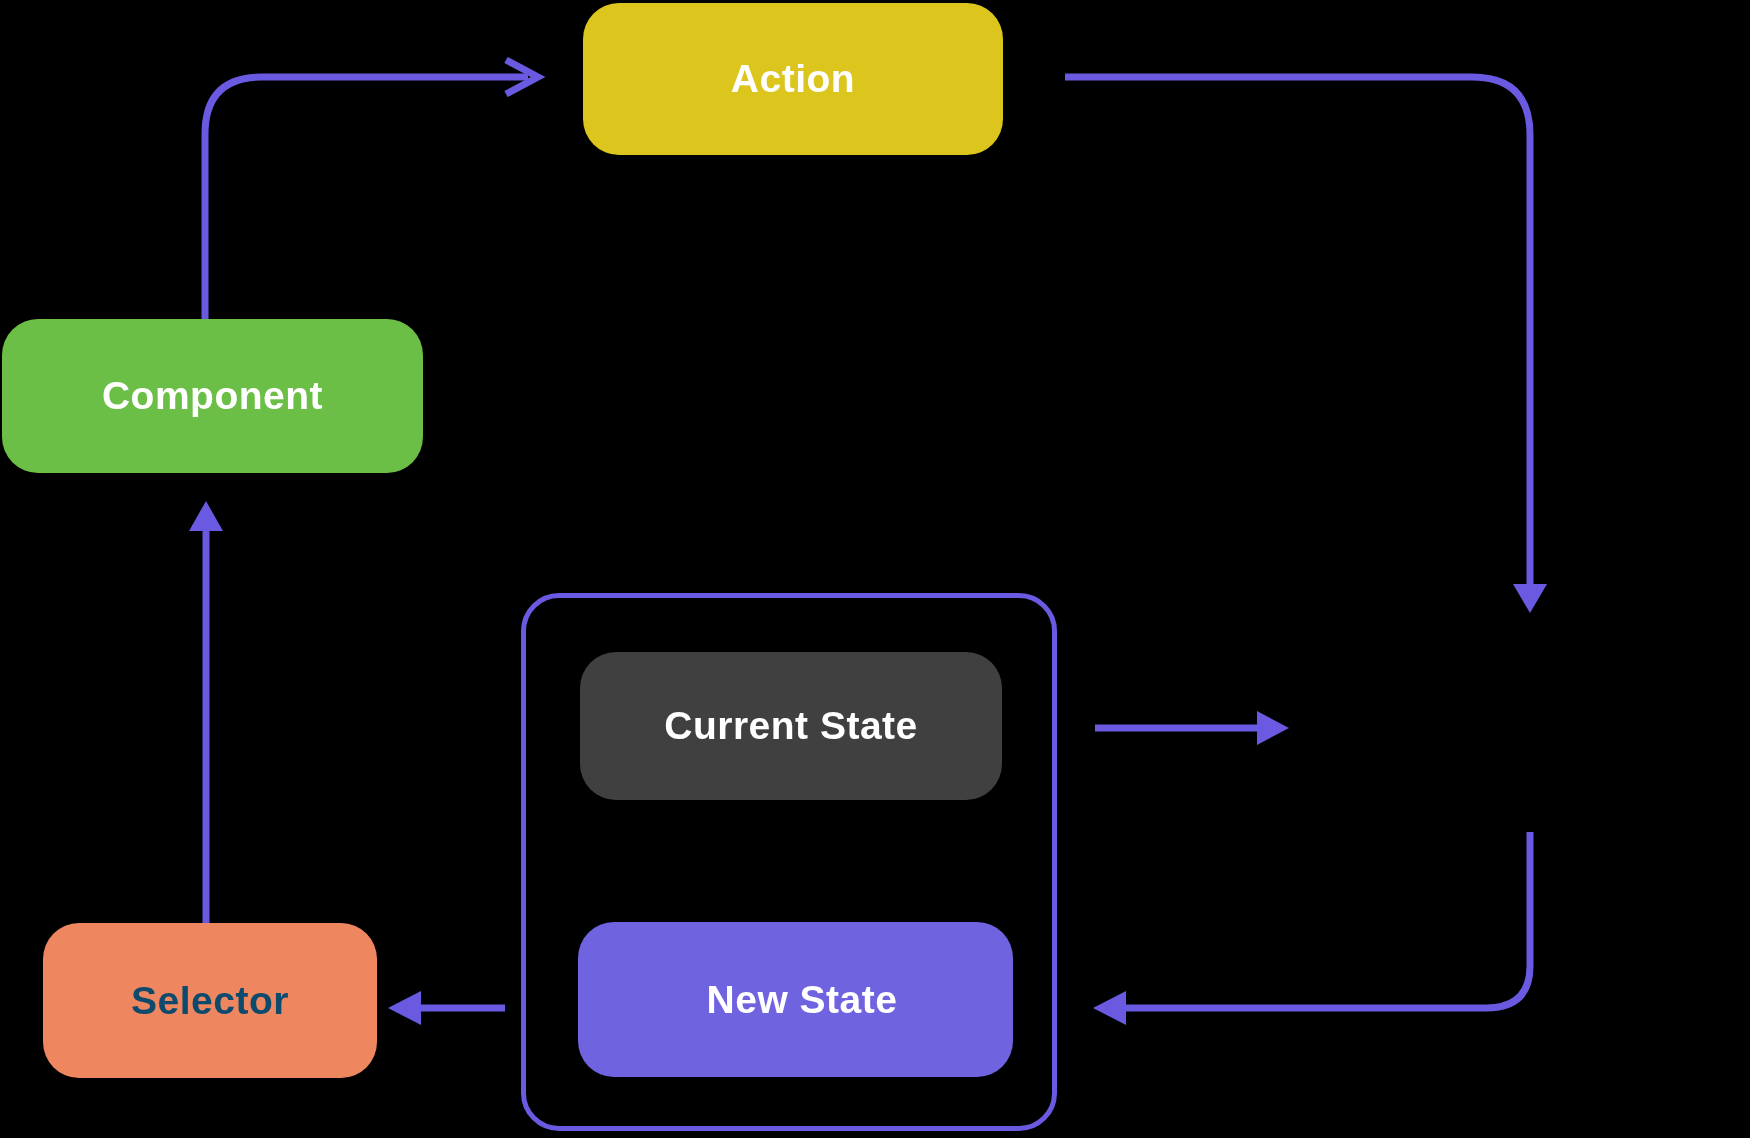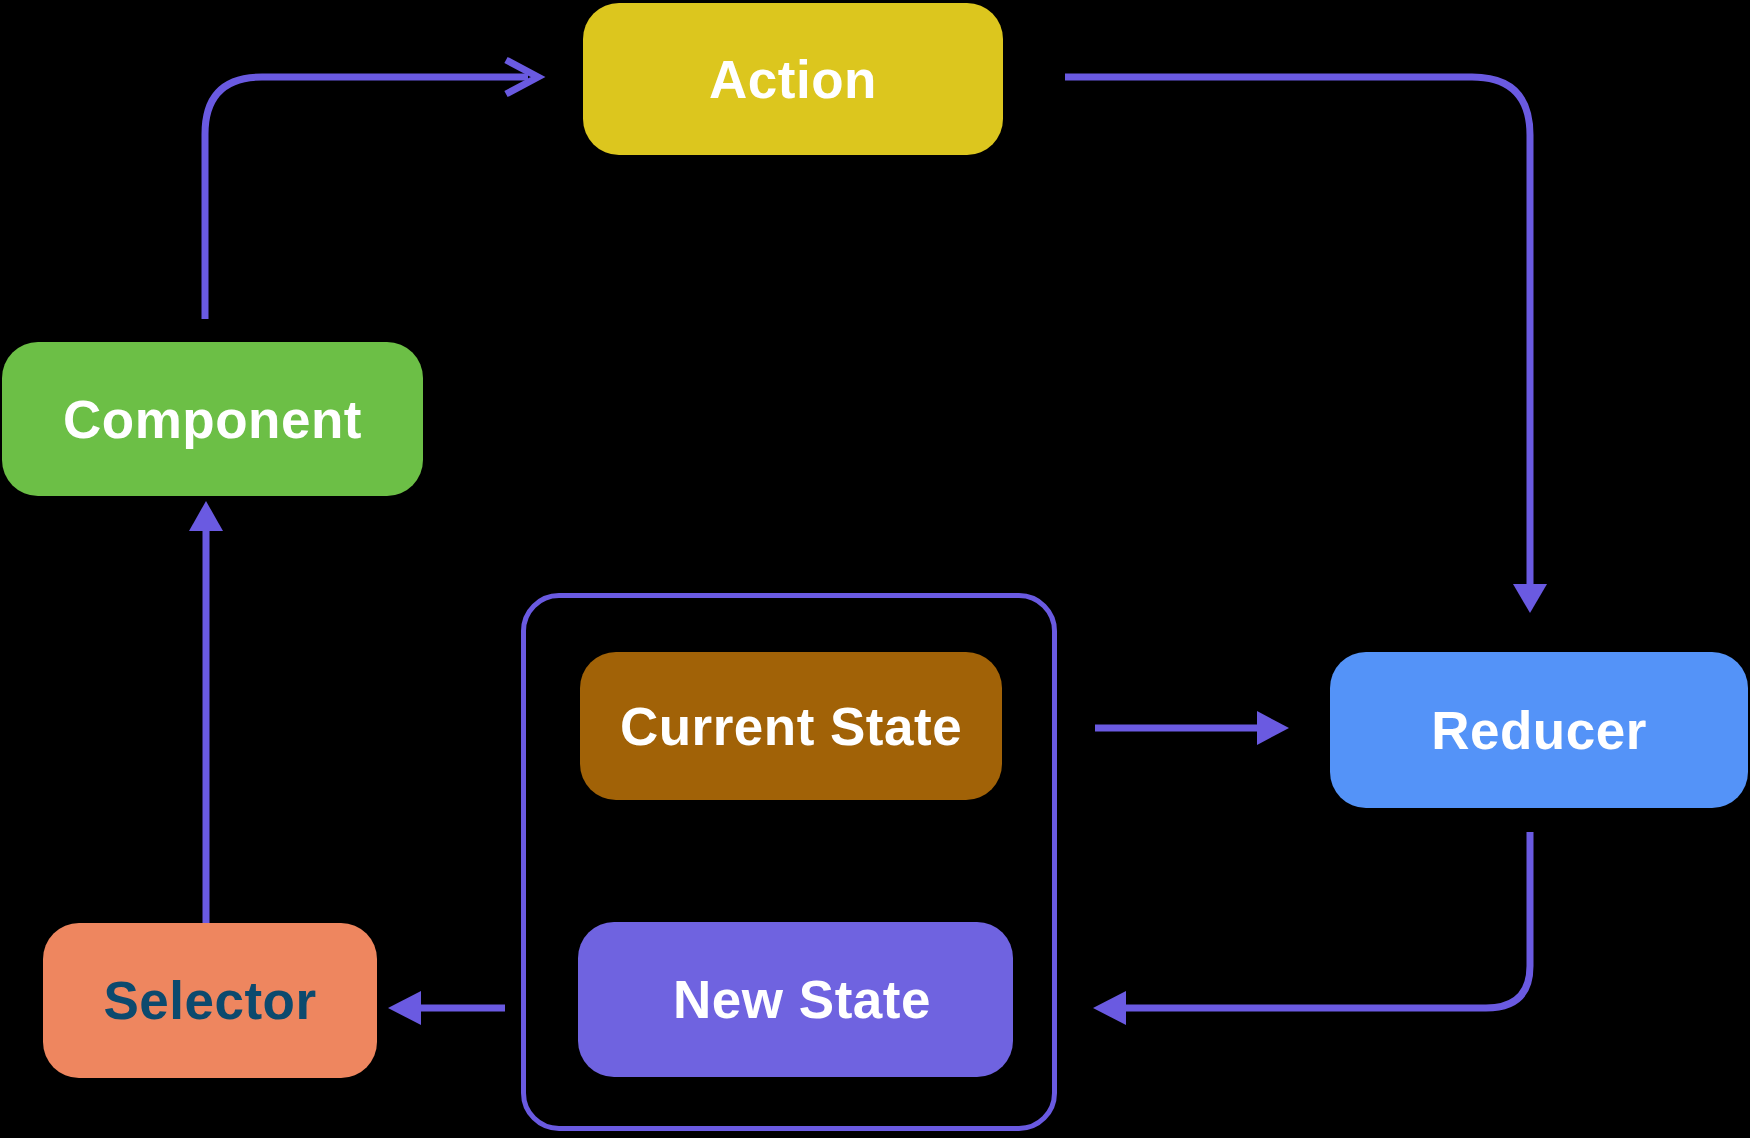--- a/index.html
+++ b/index.html
@@ -16,26 +16,26 @@
     width: 1750px;
     height: 1138px;
   }
   .node {
     position: absolute;
     display: flex;
     align-items: center;
     justify-content: center;
     border-radius: 36px;
     color: #ffffff;
-    font-size: 53px;
+    font-size: 39px;
     font-weight: 700;
     letter-spacing: 0.5px;
   }
   .node-action        { left: 583px;  top: 3px;   width: 420px; height: 152px; }
-  .node-component     { left: 2px;    top: 319px; width: 421px; height: 154px; margin-top: 23px; }
+  .node-component     { left: 2px;    top: 319px; width: 421px; height: 154px; }
   .node-selector      { left: 43px;   top: 923px; width: 334px; height: 155px; }
   .node-current-state { left: 580px;  top: 652px; width: 422px; height: 148px; }
   .node-new-state     { left: 578px;  top: 922px; width: 422px; height: 155px; }
   .node-reducer       { left: 1330px; top: 652px; width: 418px; height: 156px; }
   .store-box {
     position: absolute;
     left: 521px; top: 593px;
     width: 536px; height: 538px;
     border: 5px solid #6a5ae1;
     border-radius: 38px;
@@ -88,25 +88,22 @@
   </div>
 
   <div class="node node-component" style="background: rgb(108, 191, 70); color: rgb(255, 255, 255);">
     <span>Component</span>
   </div>
 
   <div class="node node-selector" style="background: rgb(238, 134, 95); color: #0c4a6e;">
     <span>Selector</span>
   </div>
 
-  <div class="node node-current-state" style="background: #a16207; color: rgb(255, 255, 255);">
+  <div class="node node-current-state" style="background: #404040; color: rgb(255, 255, 255);">
     <span>Current State</span>
   </div>
 
   <div class="node node-new-state" style="background: rgb(111, 99, 224); color: rgb(255, 255, 255); padding-left: 13px;">
     <span>New State</span>
   </div>
 
-  <div class="node node-reducer" style="background: rgb(84, 147, 248); color: rgb(255, 255, 255);">
-    <span>Reducer</span>
-  </div>
 
 </div>
 
 </body></html>

